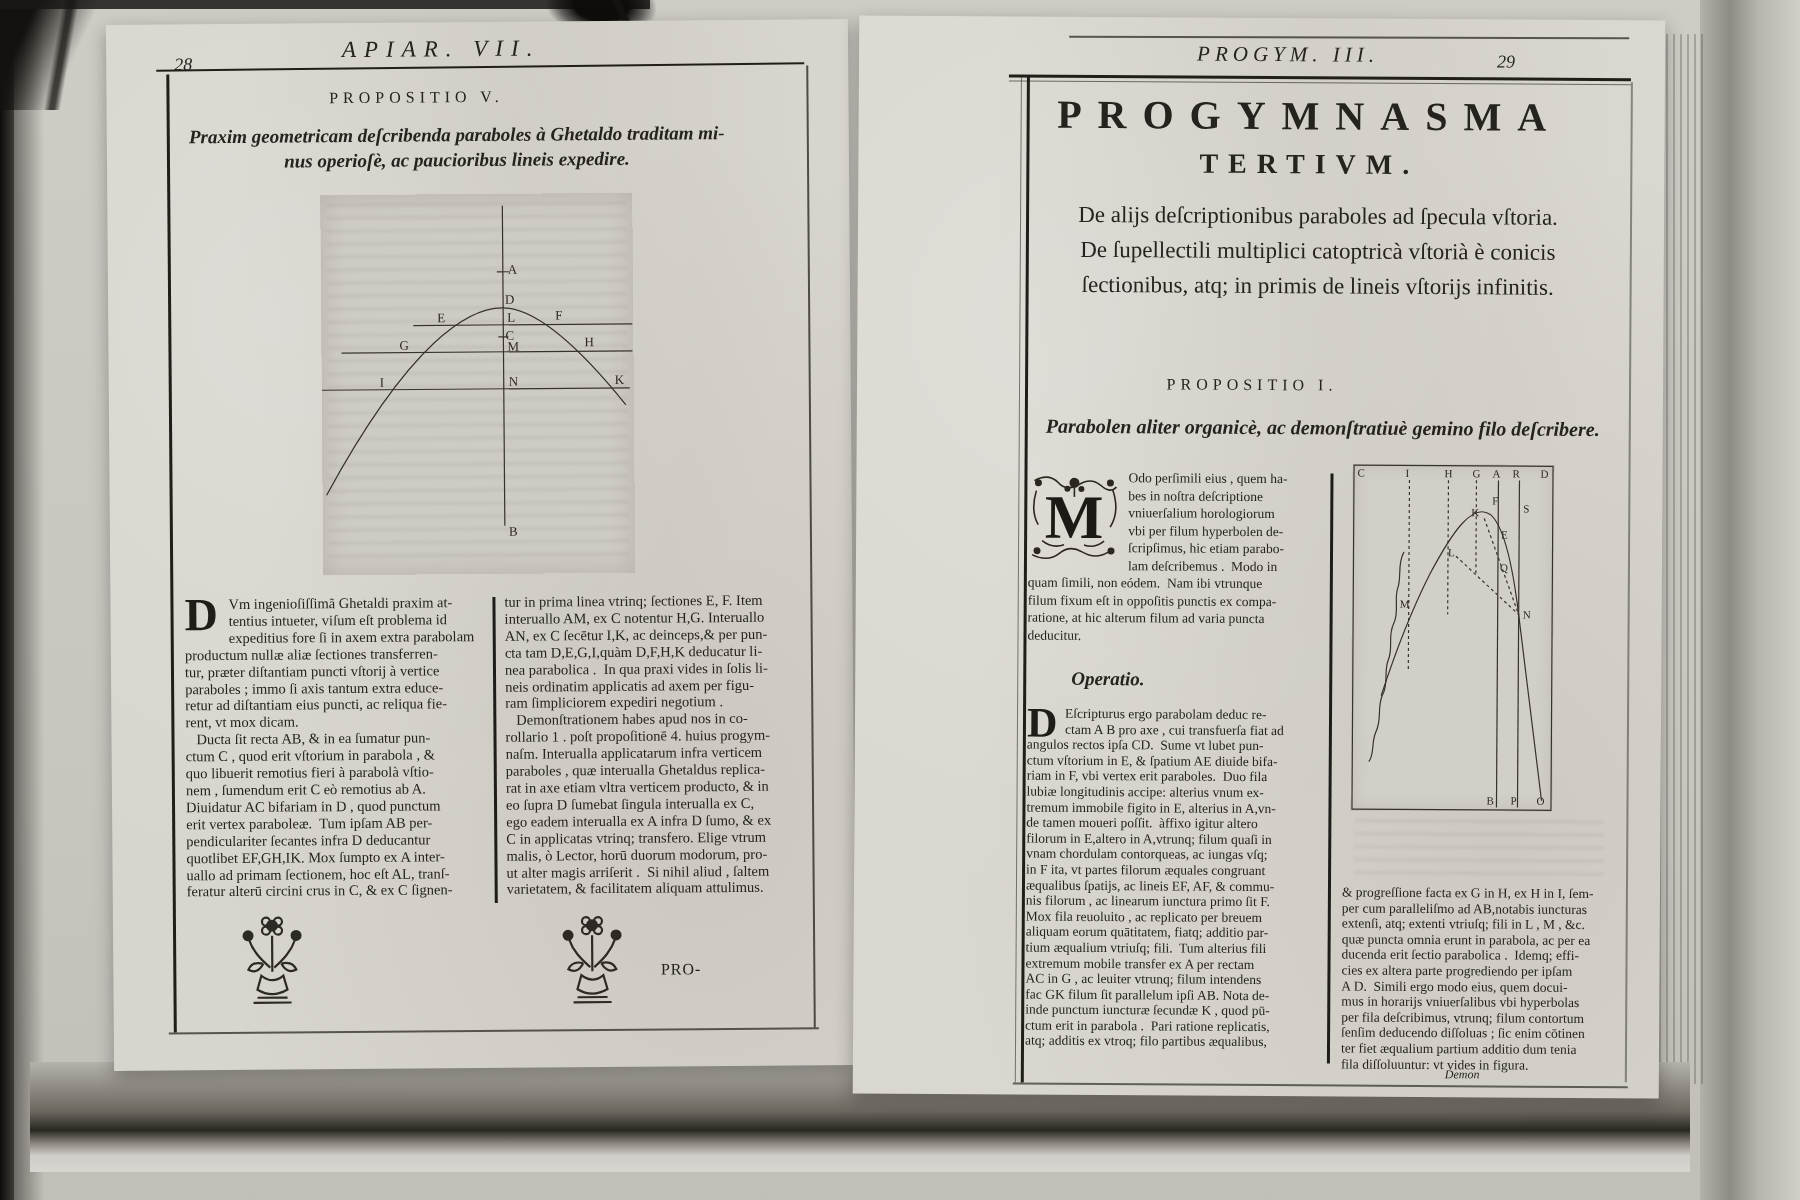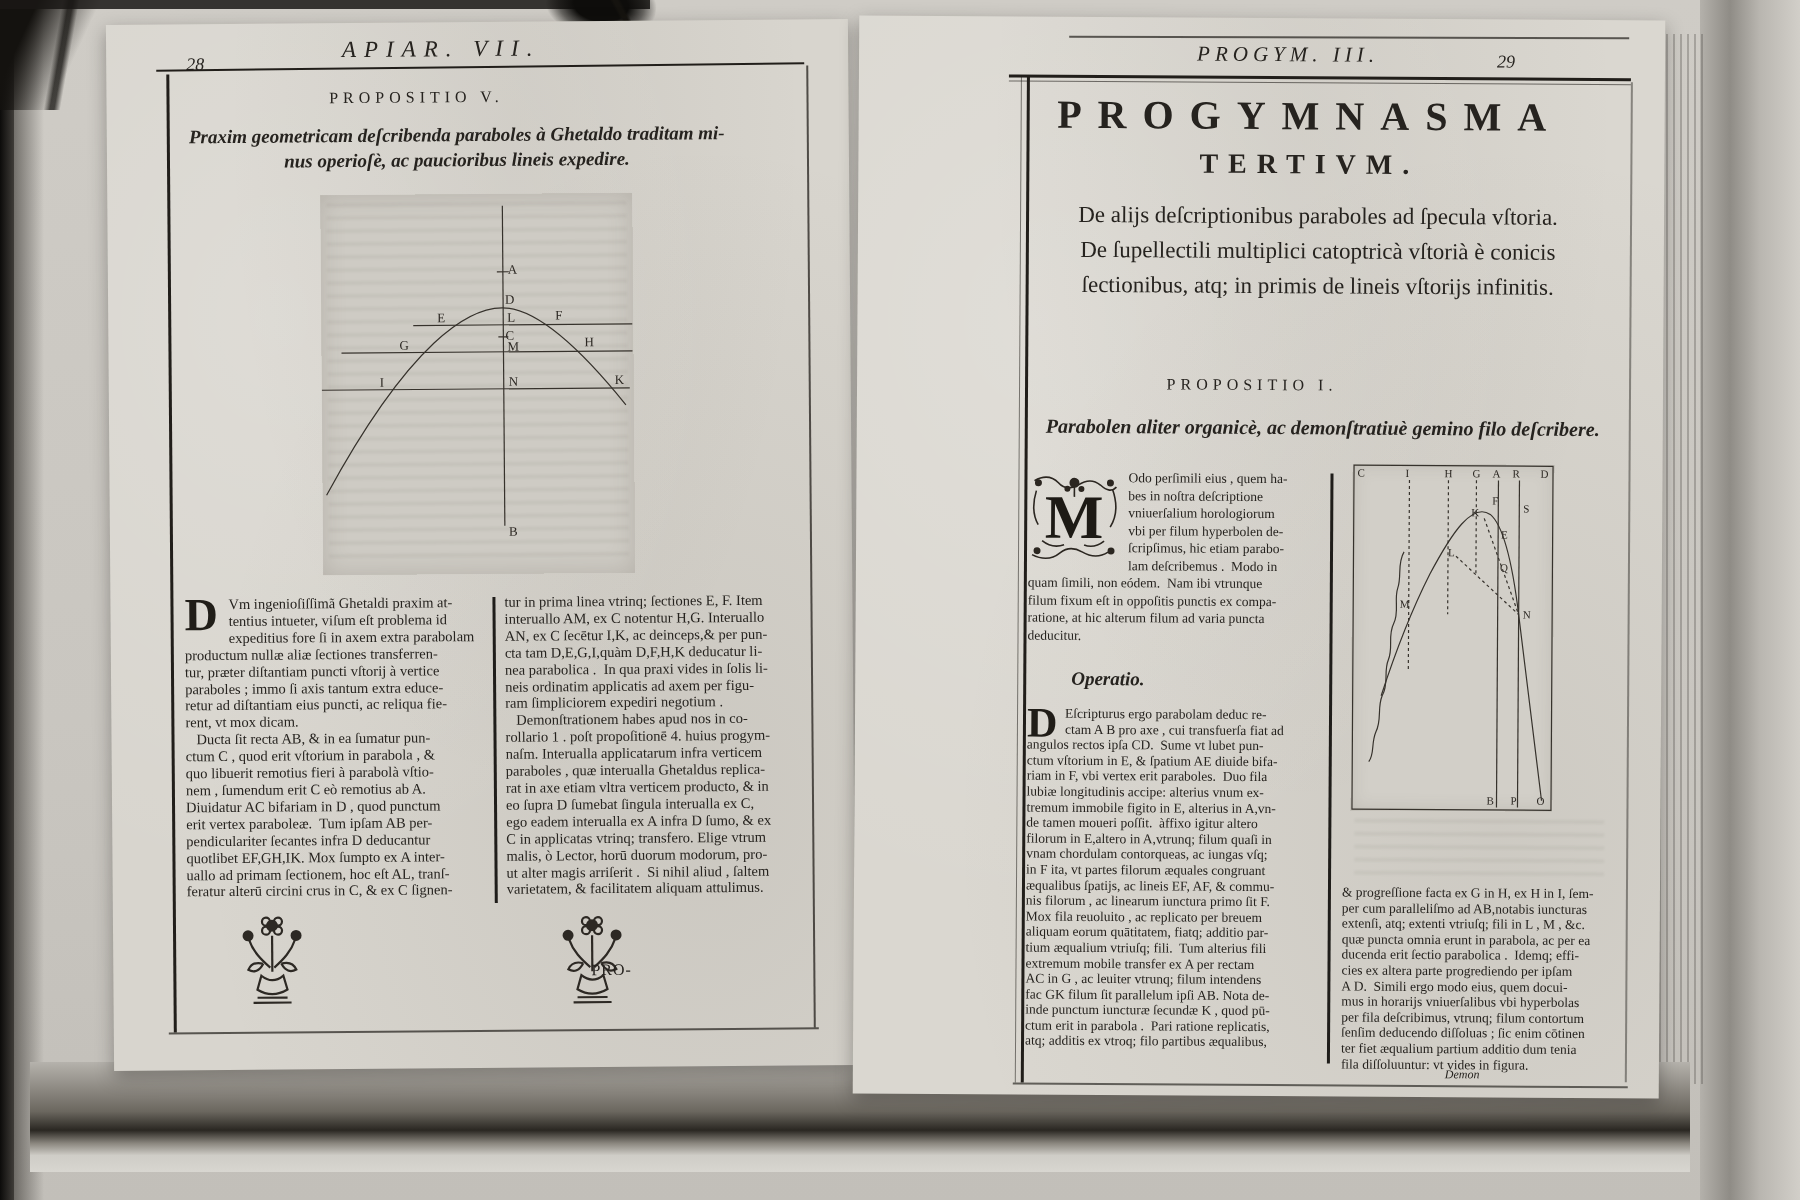--- a/index.html
+++ b/index.html
@@ -34,31 +34,31 @@
     background-color:#d8d5ce;
     background-image:radial-gradient(ellipse at 22% 28%,rgba(255,255,255,.16),transparent 55%),
       radial-gradient(ellipse at 80% 75%,rgba(90,84,74,.10),transparent 60%),
       radial-gradient(ellipse at 55% 10%,rgba(90,84,74,.08),transparent 50%);}
   .page-left{left:110px;top:22px;width:742px;height:1046px;transform:rotate(-0.45deg);}
   .page-right{left:856px;top:18px;width:806px;height:1078px;transform:rotate(0.35deg);background-color:#dad7d0;}
   .rule{position:absolute;background:#211e1a;}
   .abs{position:absolute;}
   .ctr{text-align:center;}
   
-  .lp-num{left:80px;top:30px;font-style:italic;font-size:18px;}
+  .lp-num{left:68px;top:30px;font-style:italic;font-size:18px;}
   .lp-head{left:110px;top:14px;width:450px;font-style:italic;font-size:23px;letter-spacing:8px;}
   .lp-prop{left:60px;top:66px;width:500px;font-size:16px;letter-spacing:5px;}
   .lp-sub{left:55px;top:100px;width:590px;font-style:italic;font-weight:600;font-size:19px;line-height:25px;}
   .lp-plate{left:213px;top:172px;width:312px;height:380px;background:#cecbc4;
     box-shadow:inset 0 0 24px rgba(95,88,78,.22);}
   .col{font-size:14.5px;line-height:16.9px;overflow:hidden;}
   .lp-col1{left:74px;top:572px;width:306px;height:314px;}
   .lp-col2{left:394px;top:572px;width:300px;height:314px;}
   .lp-coldiv{left:382px;top:575px;width:2.5px;height:306px;background:#1f1d1a;}
-  .lp-catch{left:478px;top:940px;width:110px;text-align:left;font-size:16px;letter-spacing:1px;}
+  .lp-catch{left:478px;top:940px;width:110px;text-align:right;font-size:16px;letter-spacing:1px;}
   .orn{position:absolute;width:78px;height:100px;}
   
   .rp-head{left:274px;top:24px;width:310px;font-style:italic;font-size:21px;letter-spacing:5px;}
   .rp-num{left:606px;top:32px;font-style:italic;font-size:18px;margin-left:32px;}
   .rp-title{left:168px;top:74px;width:566px;font-size:40px;letter-spacing:16px;font-weight:600;}
   .rp-tert{left:168px;top:130px;width:566px;font-size:28px;letter-spacing:10px;font-weight:600;}
   .rp-intro{left:168px;top:180px;width:584px;font-size:23px;line-height:35px;}
   .rp-intro .tl{white-space:normal;}
   .rp-prop{left:170px;top:358px;width:450px;font-size:16px;letter-spacing:5px;}
   .rp-sub{left:158px;top:398px;width:616px;font-style:italic;font-weight:600;font-size:20px;}

